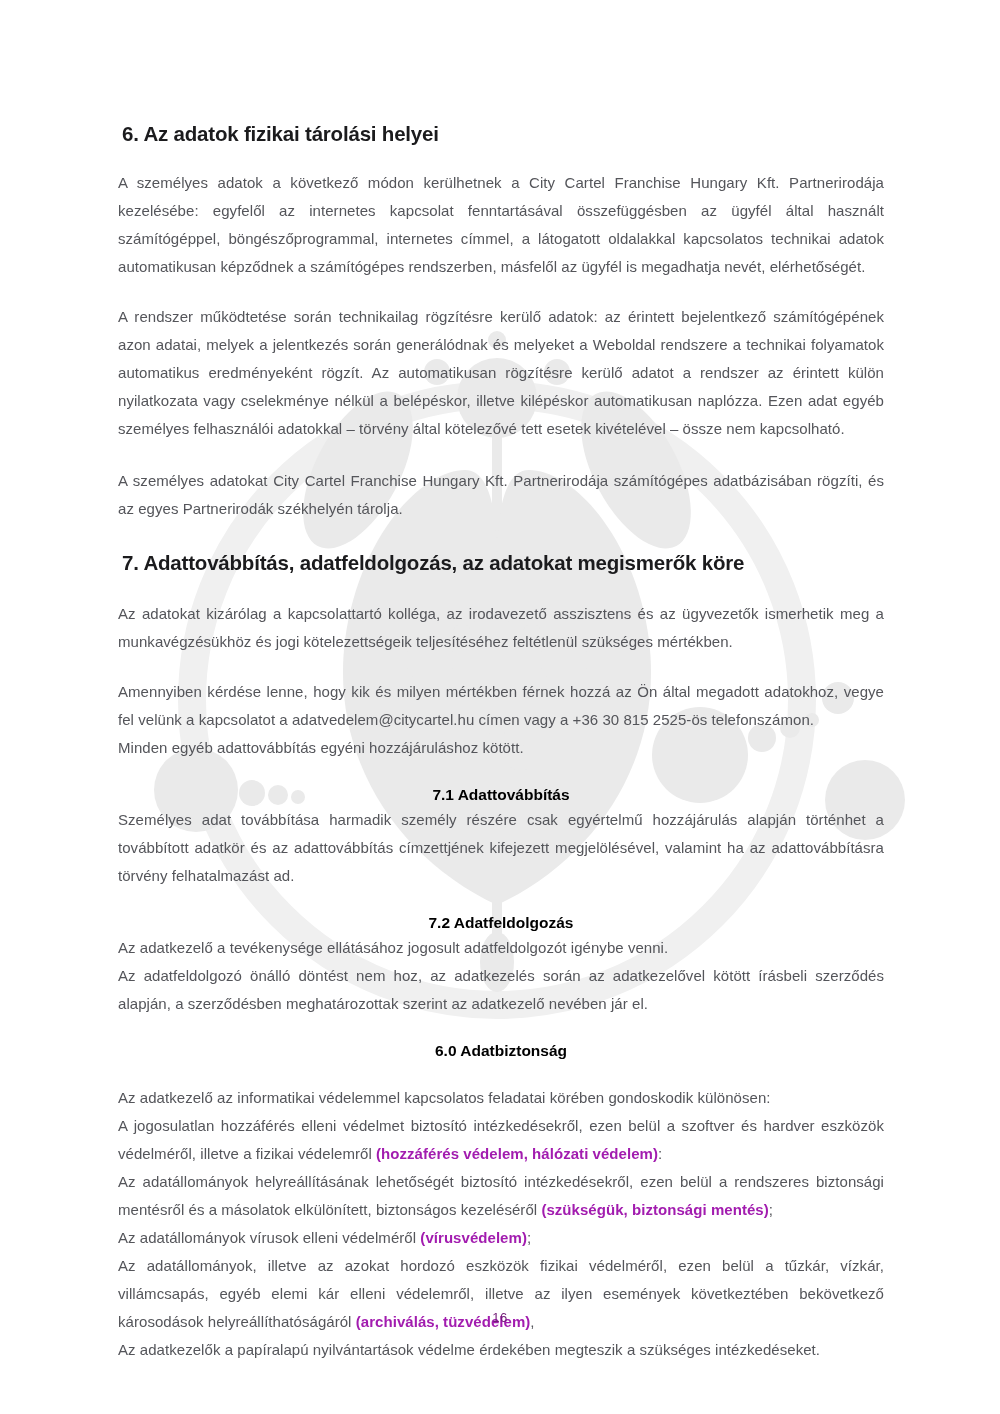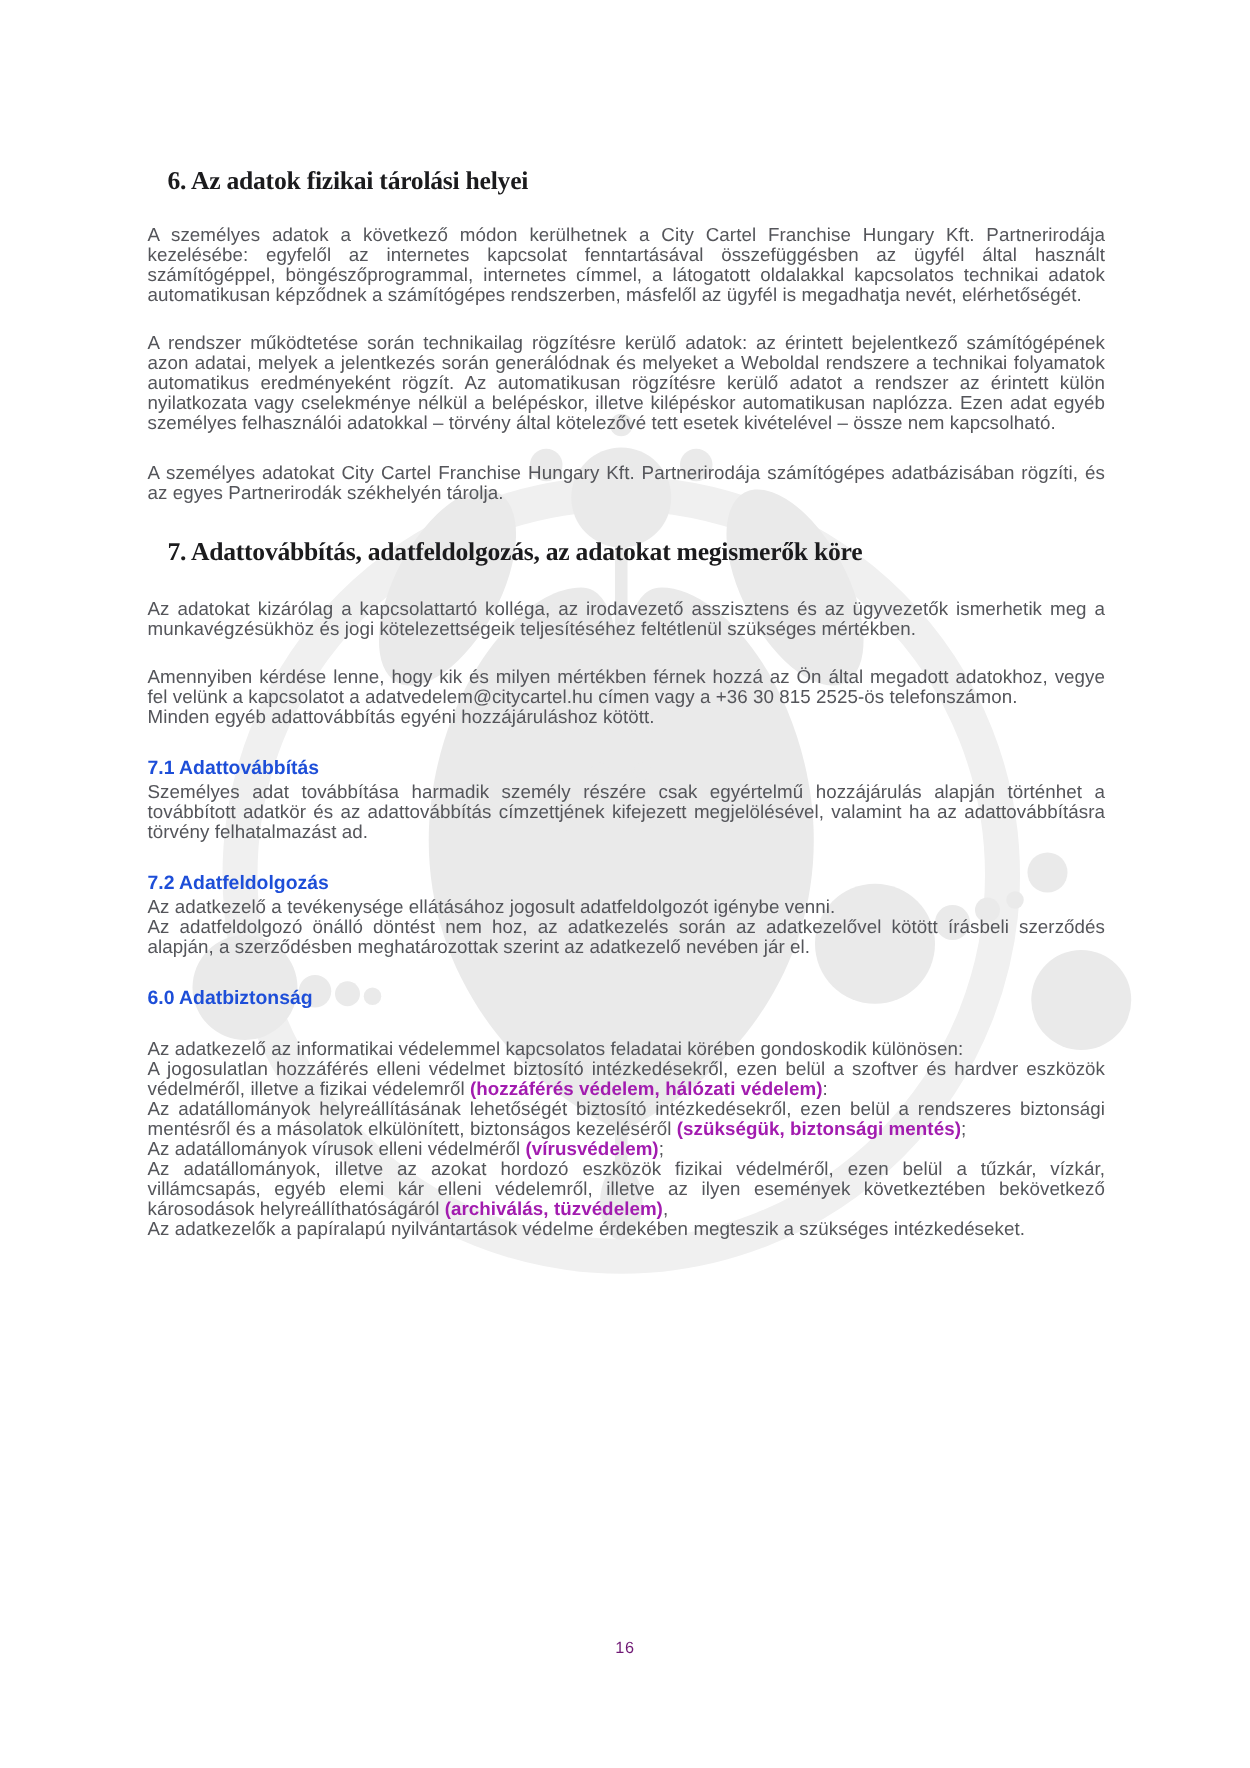--- a/index.html
+++ b/index.html
@@ -17,40 +17,41 @@
     width: 1000px; height: 1414px;
     pointer-events: none;
   }
   .content {
     position: absolute;
     left: 118px;
     top: 116px;
     width: 766px;
   }
   h1 {
-    margin: 16px;
-    font-family: Liberation Serif, serif;
+    margin: 4px;
+    font-family: Liberation Sans, sans-serif;
     font-size: 20.5px;
     line-height: 27px;
     font-weight: 800;
     letter-spacing: -0.2px;
     color: #1b1b1d;
   }
   h1.sec7 { margin-top: 26px; }
   h2 {
     margin: 22px 0 0 0;
     font-size: 15.5px;
     line-height: 22px;
     font-weight: 700;
-    color: #1d4ed8;
+    color: #000000;
+    text-align: center;
   }
   p {
     margin: 0;
     font-size: 15px;
-    line-height: 16px;
+    line-height: 28px;
     color: #54555a;
     text-align: justify;
     letter-spacing: 0.05px;
   }
   p.gap    { margin-top: 22px; }
   p.gap-lg { margin-top: 24px; }
   .b { font-weight: 700; color: #a21caf; }
   .pagenum {
     position: absolute;
     left: 0; right: 0;

